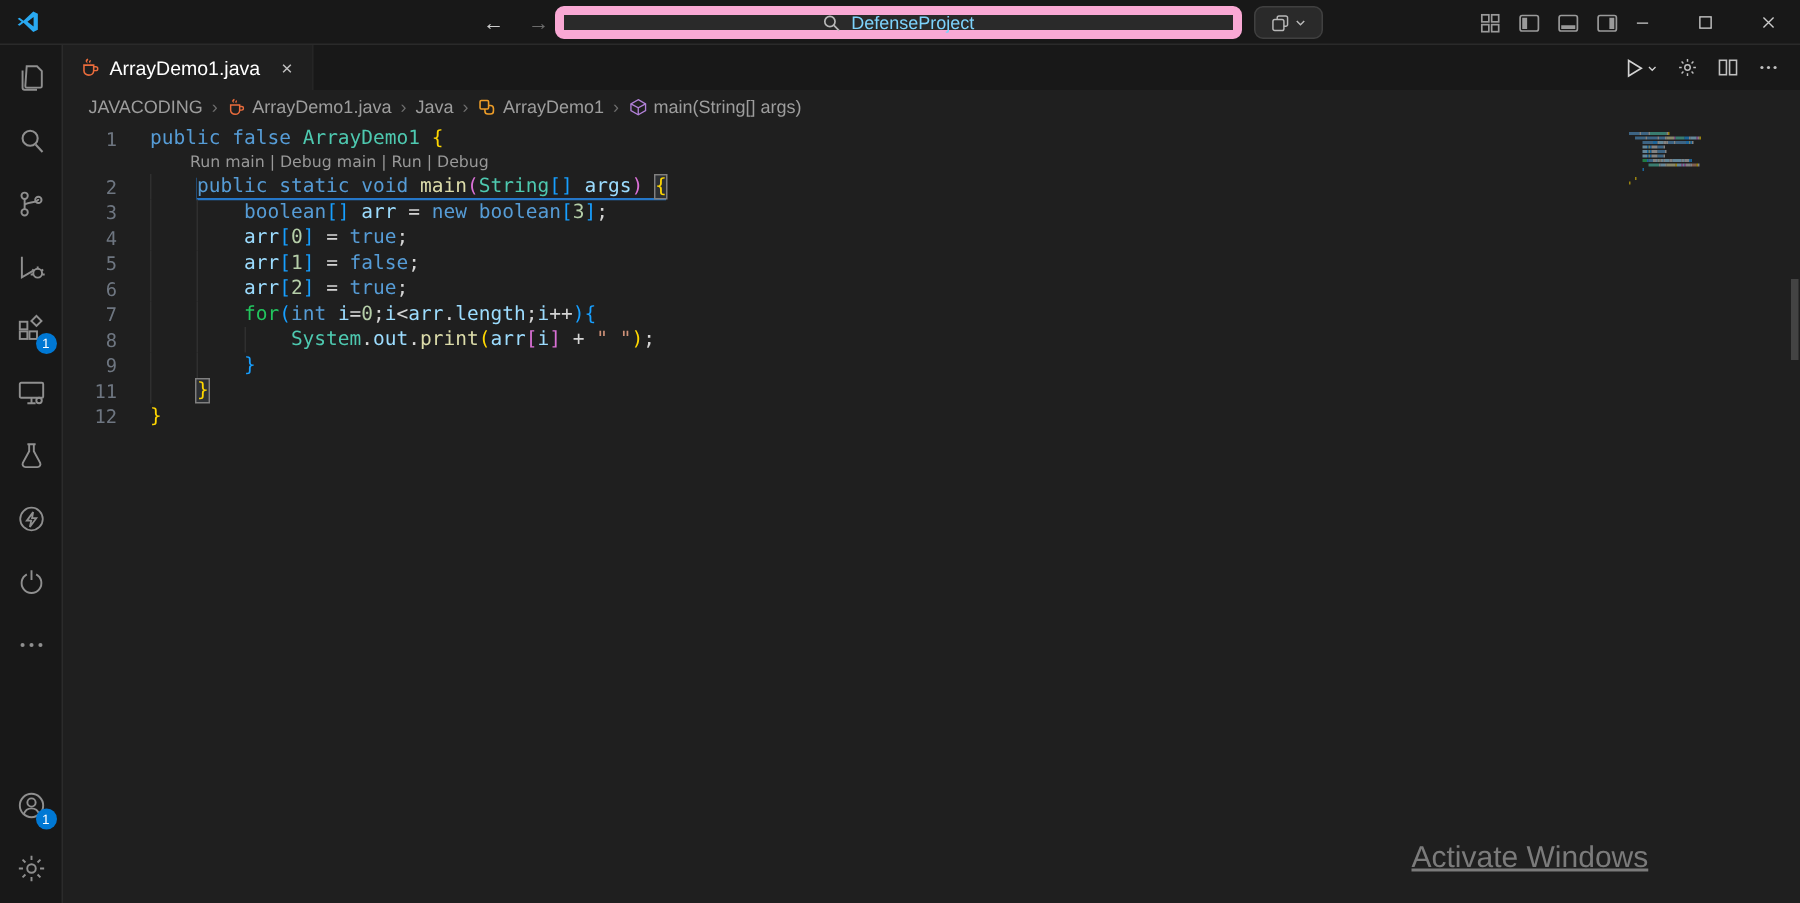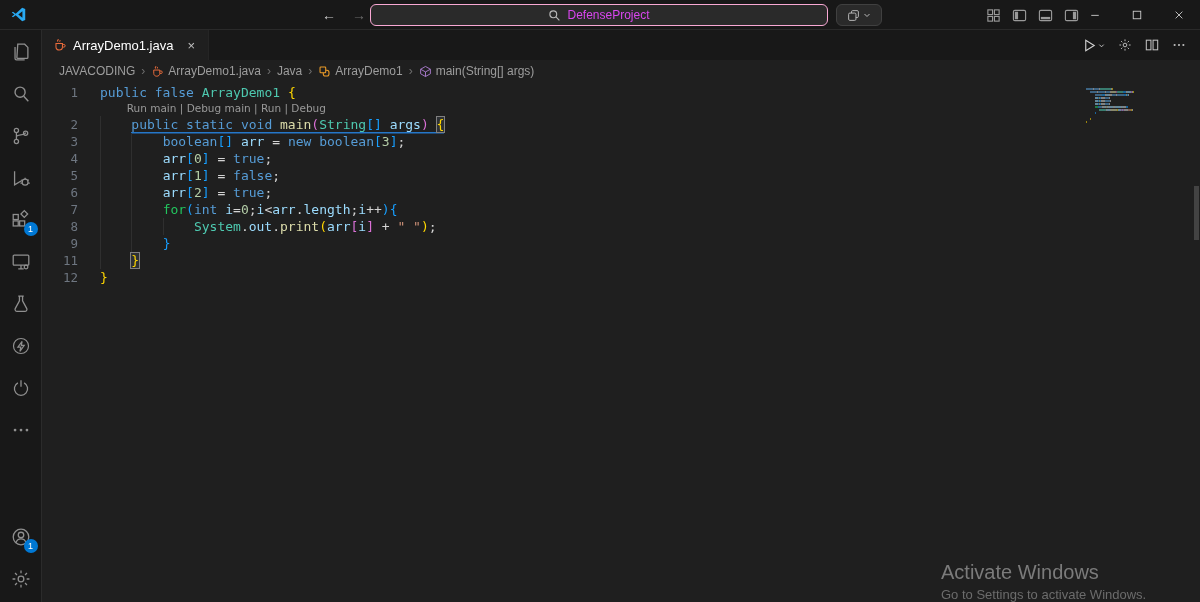--- a/index.html
+++ b/index.html
@@ -9,22 +9,22 @@
   
   .titlebar { position:absolute; left:0; top:0; width:1200px; height:30px; background:#181818;
               border-bottom:1px solid #2a2a2a; display:flex; align-items:center; z-index:20; }
   .logo { margin:0 8px 0 10px; display:flex; align-items:center; }
   .menus { display:flex; align-items:center; color:#cccccc; font-size:13px; }
   .menu-item { padding:3px 8px; border-radius:5px; cursor:default; white-space:nowrap; }
   .nav { position:absolute; left:322px; top:0; height:30px; display:flex; align-items:center; gap:16px; font-size:14px; }
   .nav .back { color:#cccccc; }
   .nav .fwd { color:#6b6b6b; }
   .search-box { position:absolute; left:370px; top:4px; width:458px; height:22px; background:#2a2a2a;
-                border:1px solid #f9a8d4; border-radius:6px; display:flex; align-items:center;
-                justify-content:center; gap:6px; color:#d946ef; font-size:12px; }
+                border:6px solid #f9a8d4; border-radius:6px; display:flex; align-items:center;
+                justify-content:center; gap:6px; color:#7dd3fc; font-size:12px; }
   .aux-btn { position:absolute; left:836px; top:4px; width:46px; height:22px; background:#2a2a2a;
              border:1px solid #404040; border-radius:6px; display:flex; align-items:center;
              justify-content:center; gap:3px; }
   .layout-controls { position:absolute; left:986px; top:0; height:30px; display:flex; align-items:center; gap:11px; }
   .win-controls { position:absolute; right:0; top:0; height:30px; display:flex; }
   .win-btn { width:42px; height:30px; display:flex; align-items:center; justify-content:center; }
 
   
   .activitybar { position:absolute; left:0; top:30px; width:42px; height:572px; background:#181818;
                  border-right:1px solid #2b2b2b; display:flex; flex-direction:column; align-items:center; z-index:10; }
@@ -81,21 +81,21 @@
   .boxed   { outline:1px solid #808080; background:rgba(110,130,150,.18); }
 
   
   .minimap { position:absolute; top:6px; right:58px; width:56px; }
   .mm-row { height:2px; margin-bottom:1px; white-space:nowrap; font-size:0; }
   .mm-seg { display:inline-block; height:2px; background:currentColor; opacity:.55; vertical-align:top; }
   .scrollbar-thumb { position:absolute; right:1px; top:104px; width:5px; height:54px; background:#505050; opacity:.75; }
 
   
   .watermark { position:absolute; left:941px; top:561px; color:#7b7b7b; z-index:5; }
-  .watermark .wm-title { font-size:20px; }
+  .watermark .wm-title { font-size:20px;text-decoration:underline; }
   .watermark .wm-sub { font-size:13px; color:#6c6c6c; margin-top:3px; }
 
   svg { display:block; }
 </style>
 </head>
 <body>
 
 <div class="titlebar">
   <span class="logo">
     <svg width="17" height="17" viewBox="0 0 24 24">
@@ -403,14 +403,13 @@
         <div class="mm-row" style="padding-left: 4.4px;"><span class="mm-seg tok-b1 " style="width: 1.1px;"></span></div>
         <div class="mm-row" style="padding-left: 0px;"><span class="mm-seg tok-b1" style="width: 1.1px;"></span></div>
         <div class="mm-row" style="padding-left: 0px;"></div>
       </div>
     <div class="scrollbar-thumb"></div>
   </div>
 </div>
 
 <div class="watermark">
   <div class="wm-title">Activate Windows</div>
-  <div class="wm-sub">Go to Settings to activate Windows.</div>
 </div>
 
 </body></html>

